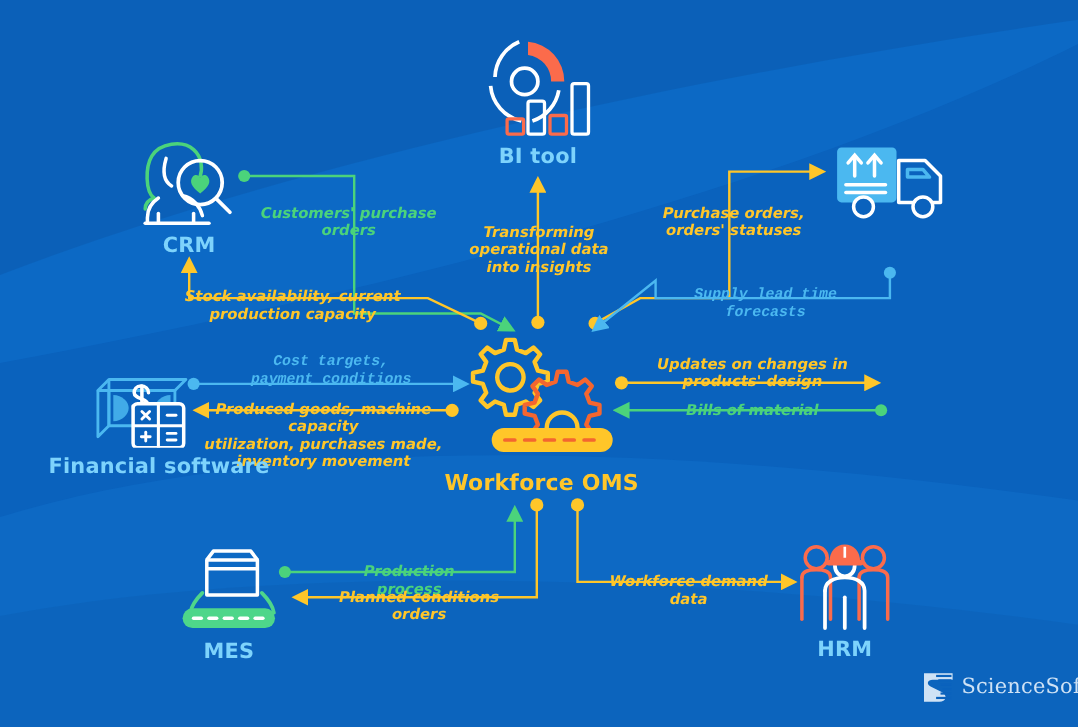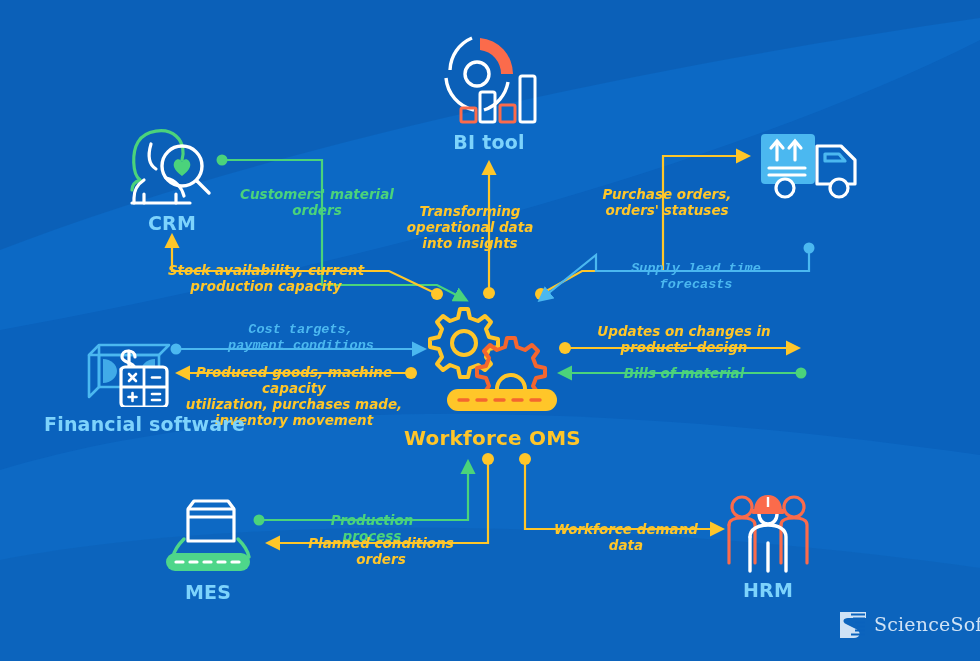--- a/index.html
+++ b/index.html
@@ -121,27 +121,27 @@
         <circle cx="488" cy="459" r="6" fill="#ffc629" stroke="none"></circle>
       </g>
 
       <g>
         <path d="M525,459 L525,529 L722,529" stroke="#ffc629" marker-end="url(#aY)"></path>
         <circle cx="525" cy="459" r="6" fill="#ffc629" stroke="none"></circle>
       </g>
     </g>
   </svg>
 
-  <div class="cap g c" style="left:227px;top:186px;width:180px;">Customers' material
+  <div class="cap g c" style="left:227px;top:186px;width:180px;">Customers' purchase
 orders</div>
 
   <div class="cap y r" style="left:152px;top:262px;width:228px;">Stock availability, current
 production capacity</div>
 
-  <div class="cap y c" style="left:396px;top:203px;width:148px;">Transforming
+  <div class="cap y c" style="left:416px;top:203px;width:148px;">Transforming
 operational data
 into insights</div>
 
   <div class="cap y c" style="left:592px;top:186px;width:150px;">Purchase orders,
 orders' statuses</div>
 
   <div class="cap b c" style="left:600px;top:261px;width:192px;">Supply lead time forecasts</div>
 
   <div class="cap b c" style="left:216px;top:322px;width:170px;">Cost targets,
 payment conditions</div>

